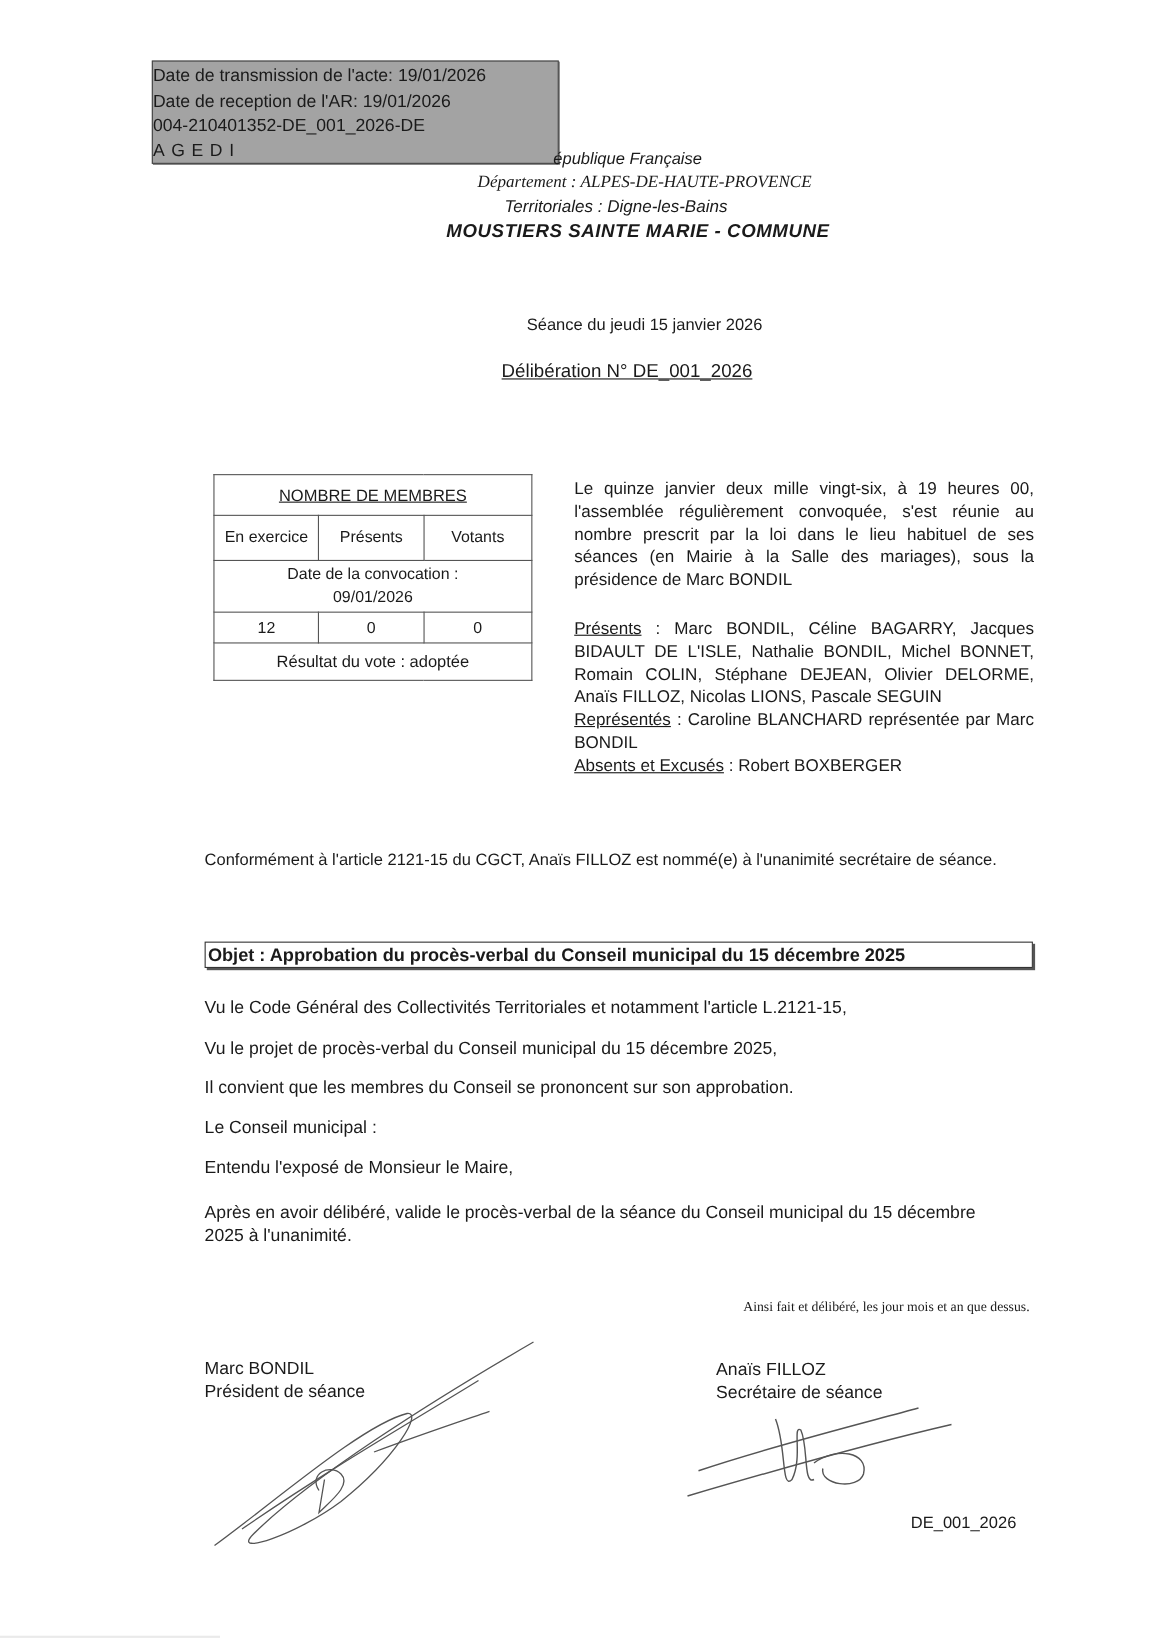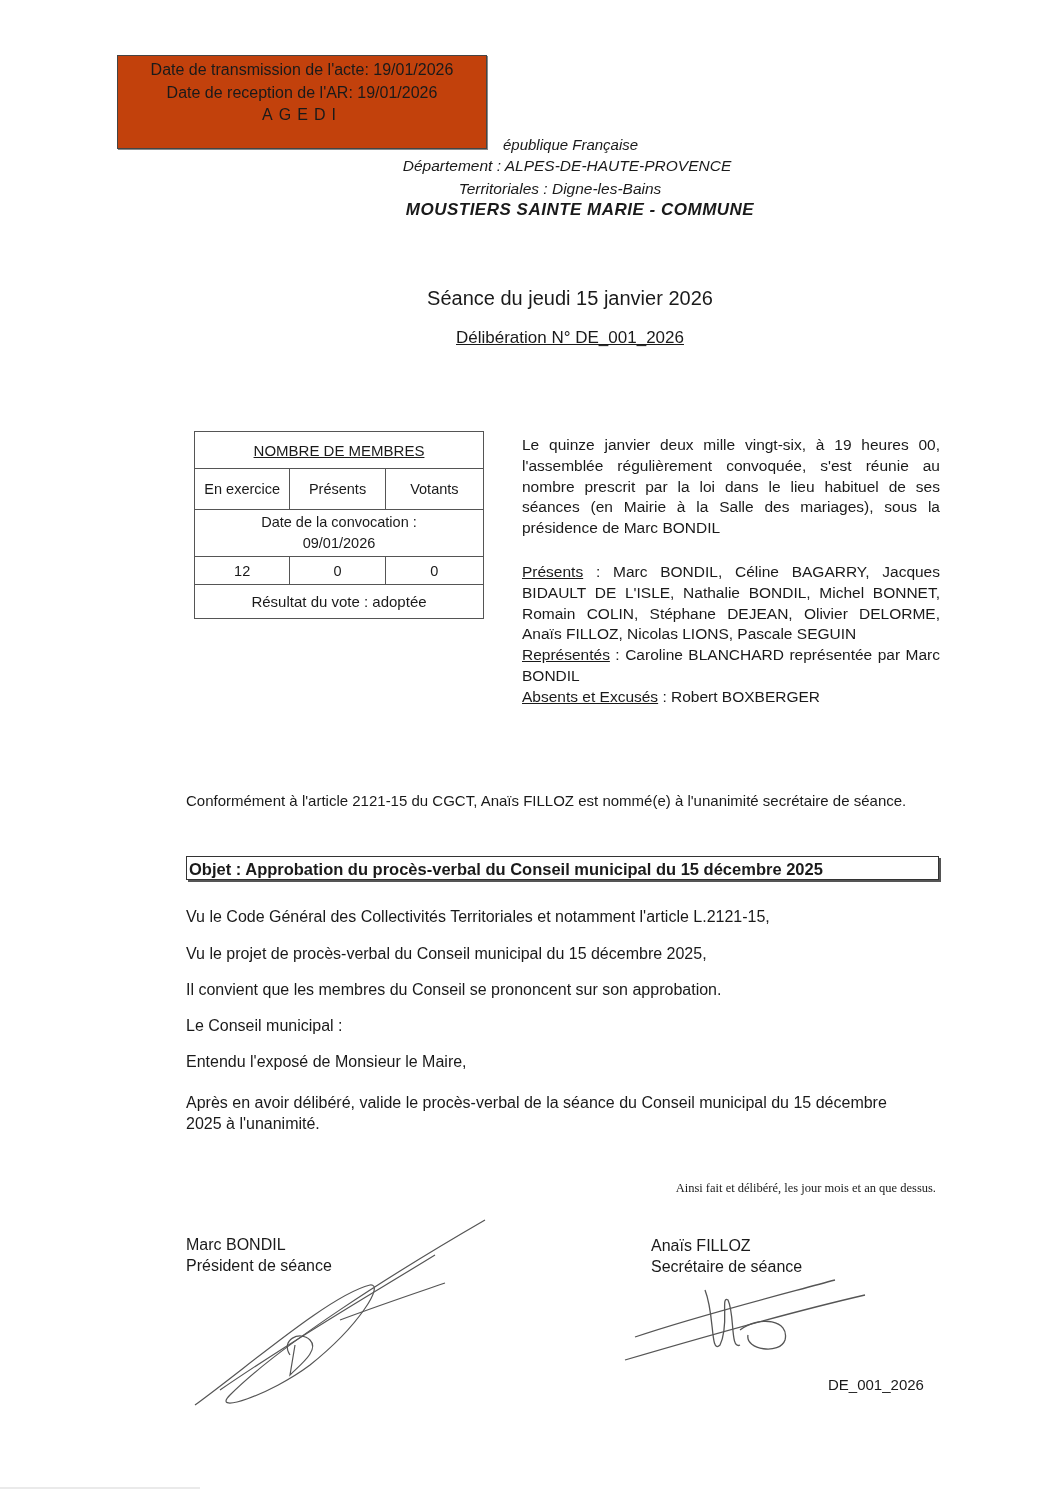--- a/index.html
+++ b/index.html
@@ -1,50 +1,50 @@
 <!DOCTYPE html>
 <html><head>
 <meta charset="utf-8">
 <style>
   html, body { margin:0; padding:0; background:#ffffff; }
   body { width:1058px; height:1496px; position:relative; overflow:hidden;
          font-family:"Liberation Sans", sans-serif; color:#1a1a1a; }
   .abs { position:absolute; }
 
   
-  #stamp { left:117px; top:55px; width:370px; height:94px; border:1px solid #444;
-           box-shadow:1px 1px 0 #888; background:#c2410c; text-align:center; font-size:16px; line-height:22.5px; padding-top:3px; box-sizing:border-box; }
+  #stamp { left:138px; top:55px; width:370px; height:94px; border:1px solid #444;
+           box-shadow:1px 1px 0 #888; background:#a3a3a3; text-align:left; font-size:16px; line-height:22.5px; padding-top:3px; box-sizing:border-box; }
   #stamp .agedi { letter-spacing:6px; }
 
   
   .hdr { font-style:italic; font-size:15.5px; text-align:center; }
   #rep { left:503px; top:136px; font-style:italic; font-size:15px; }
-  #dept { left:357px; top:157px; width:420px; }
+  #dept { left:376px; top:157px; width:420px;font-family:Liberation Serif, serif; }
   #arr  { left:360px; top:180px; width:400px; }
   #commune { left:380px; top:200px; width:400px; text-align:center; font-weight:bold; font-style:italic; font-size:17px; letter-spacing:0.5px; }
 
-  #seance { left:420px; top:287px; width:300px; text-align:center; font-size:20px; }
+  #seance { left:436px; top:287px; width:300px; text-align:center; font-size:15px; }
   #delib  { left:420px; top:328px; width:300px; text-align:center; font-size:17px;text-decoration:underline; }
 
   
   #members { left:194px; top:431px; width:290px; border-collapse:collapse; font-size:14.5px; text-align:center; }
   #members td { border:1.5px solid #555; padding:0; }
   #members .h1 { height:36px; font-size:15px;text-decoration:underline; }
   #members .h2 { height:40px; line-height:17px; }
   #members .v  { height:27px; }
   #members .dc { height:46px; line-height:21px; }
   #members .h3 { height:26px; }
   #members .res { height:33px; font-size:15px; }
 
   .para { font-size:15.5px; text-align:justify; line-height:20.8px; }
   #intro { left:522px; top:435px; width:418px; }
   #attend { left:522px; top:562px; width:418px; }
   .ul { text-decoration:underline; }
 
-  #secretary { left:186px; top:772px; width:754px; font-size:15px; line-height:20.5px; text-align:justify;margin-top:19px; }
+  #secretary { left:186px; top:772px; width:754px; font-size:15px; line-height:20.5px; text-align:justify; }
 
   #objet { left:186px; top:856px; width:753px; height:24px; border:1.5px solid #333; box-shadow:2px 2px 0 #555;
            font-weight:bold; font-size:16.5px; line-height:24px; padding-left:2px; box-sizing:border-box; white-space:nowrap; overflow:hidden; }
 
   .body-line { left:186px; font-size:16px; white-space:nowrap; }
   #l1 { top:908px; } #l2 { top:945px; } #l3 { top:981px; } #l4 { top:1017px; } #l5 { top:1053px; }
   #l6 { top:1092px; width:740px; white-space:normal; line-height:21px; }
 
   #ainsi { left:580px; top:1181px; width:356px; text-align:right; font-family:"Liberation Serif", serif; font-size:12.5px; }
 
@@ -56,20 +56,21 @@
 
   #ref { left:828px; top:1376px; font-size:15px; }
   #scanline { left:0; top:1487px; width:200px; height:2px; background:#eaeaea; }
 </style>
 </head>
 <body>
 
 <div id="stamp" class="abs">
   <div>Date de transmission de l'acte: 19/01/2026</div>
   <div>Date de reception de l'AR: 19/01/2026</div>
+  <div>004-210401352-DE_001_2026-DE</div>
   <div class="agedi">AGEDI</div>
 </div>
 
 <div id="rep" class="abs">épublique Française</div>
 <div id="dept" class="abs hdr">Département : ALPES-DE-HAUTE-PROVENCE</div>
 <div id="arr" class="abs hdr">Territoriales : Digne-les-Bains</div>
 <div id="commune" class="abs">MOUSTIERS SAINTE MARIE - COMMUNE</div>
 
 <div id="seance" class="abs">Séance du jeudi 15 janvier 2026</div>
 <div id="delib" class="abs">Délibération N° DE_001_2026</div>

